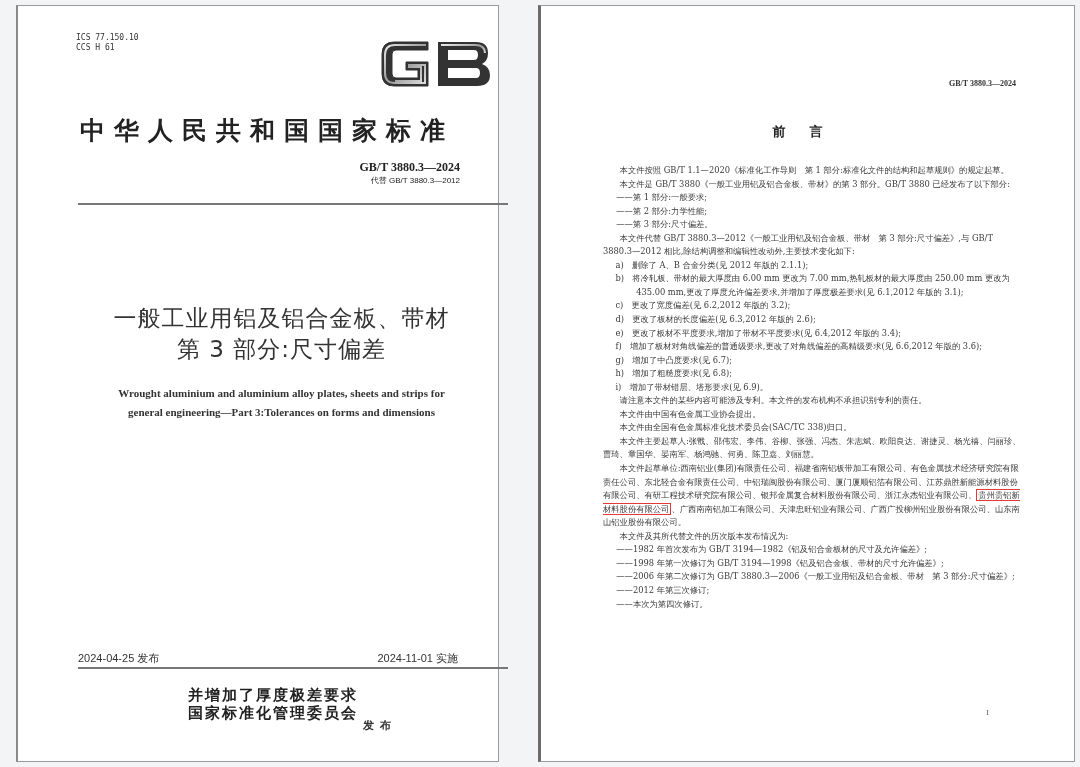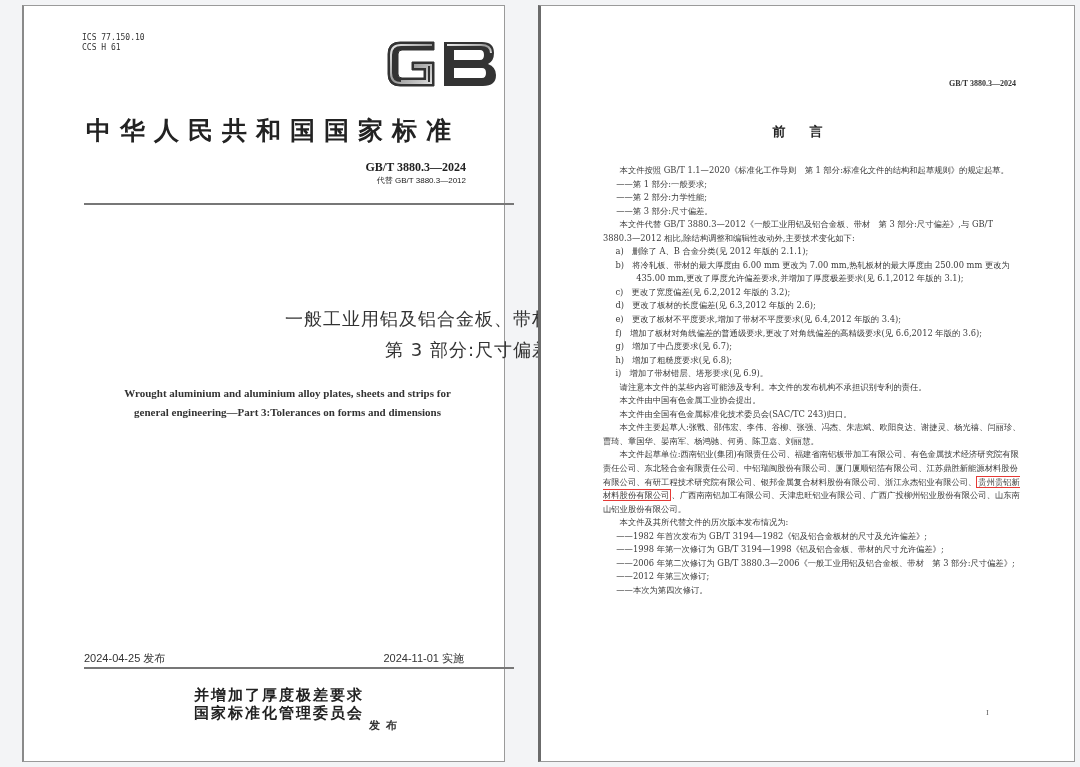--- a/index.html
+++ b/index.html
@@ -4,33 +4,33 @@
 <style>
   html, body { margin:0; padding:0; }
   body {
     width:1080px; height:767px; background:#f3f4f6; position:relative; overflow:hidden;
     font-family:"DejaVu Serif", serif; color:#2a2a2a;
   }
   .page {
     position:absolute; top:5px; background:#fff;
     border:1px solid #9a9a9a; box-sizing:border-box;
   }
-  #page-left { left:22px; width:483px; height:757px; border-left:2px solid #8a8a8a; }
+  #page-left { left:16px; width:483px; height:757px; border-left:2px solid #8a8a8a; }
   #page-right { left:538px; width:537px; height:757px; border-left:3px solid #6b6b6b; }
   .abs { position:absolute; }
 
   
   .ics { left:58px; top:27px; font-family:"DejaVu Sans Mono", monospace; font-size:8px; line-height:10px; color:#333; }
   .gb-logo { left:358px; top:28px; width:120px; height:60px; }
   .nat-title { left:62px; top:108px; font-size:25px; letter-spacing:9px; font-weight:bold; color:#222; font-family:"DejaVu Serif", serif; }
   .std-no { right:38px; top:154px; text-align:right; font-family:"Liberation Sans", sans-serif; font-size:11px; color:#222; }
   .std-no .main { font-weight:bold; font-family:"Liberation Serif", serif; font-size:12px; }
   .std-no .rep { font-size:8px; }
   .rule { left:60px; width:430px; height:2px; background:#777; }
-  .cn-title { left:0; width:527px; top:297px; text-align:right; font-family:"DejaVu Sans", sans-serif; font-size:18px; line-height:31px; color:#333; letter-spacing:1px; }
+  .cn-title { left:0; width:527px; top:297px; text-align:center; font-family:"DejaVu Sans", sans-serif; font-size:23px; line-height:31px; color:#333; letter-spacing:1px; }
   .en-title { left:0; width:527px; top:378px; text-align:center; font-family:"Liberation Serif", serif; font-weight:bold; font-size:11px; line-height:19px; color:#333; }
   .date-l { left:60px; top:645px; font-family:"Liberation Sans", sans-serif; font-size:11px; color:#333; }
   .date-r { right:40px; top:645px; font-family:"Liberation Sans", sans-serif; font-size:11px; color:#333; }
   .publisher { left:170px; top:680px; font-family:"DejaVu Serif", serif; font-weight:bold; font-size:15px; line-height:18px; color:#222; letter-spacing:2px; }
   .publish-word { left:345px; top:688px; font-size:11px; font-weight:bold; letter-spacing:6px; color:#333;margin-top:24px; }
 
   
   .hdr-no { right:58px; top:73px; font-family:"Liberation Sans", sans-serif; font-size:8px; color:#333; }
   .hdr-no b { font-family:"Liberation Serif", serif; }
   .fore-title { left:0; width:537px; top:117px; text-align:center; font-size:13px; font-weight:bold; letter-spacing:24px; color:#222; }
@@ -88,36 +88,37 @@
     <div>国家标准化管理委员会</div>
   </div>
   <div class="abs publish-word">发布</div>
 </div>
 
 <div class="page" id="page-right">
   <div class="abs hdr-no"><b>GB/T 3880.3—2024</b></div>
   <div class="abs fore-title">前言</div>
   <div class="abs body-txt">
     <p class="ind">本文件按照 GB/T 1.1—2020《标准化工作导则　第 1 部分:标准化文件的结构和起草规则》的规定起草。</p>
+    <p class="ind">本文件是 GB/T 3880《一般工业用铝及铝合金板、带材》的第 3 部分。GB/T 3880 已经发布了以下部分:</p>
     <p class="dash">——第 1 部分:一般要求;</p>
     <p class="dash">——第 2 部分:力学性能;</p>
     <p class="dash">——第 3 部分:尺寸偏差。</p>
     <p class="ind">本文件代替 GB/T 3880.3—2012《一般工业用铝及铝合金板、带材　第 3 部分:尺寸偏差》,与 GB/T 3880.3—2012 相比,除结构调整和编辑性改动外,主要技术变化如下:</p>
     <p class="item">a)　删除了 A、B 合金分类(见 2012 年版的 2.1.1);</p>
     <p class="item">b)　将冷轧板、带材的最大厚度由 6.00 mm 更改为 7.00 mm,热轧板材的最大厚度由 250.00 mm 更改为 435.00 mm,更改了厚度允许偏差要求,并增加了厚度极差要求(见 6.1,2012 年版的 3.1);</p>
     <p class="item">c)　更改了宽度偏差(见 6.2,2012 年版的 3.2);</p>
     <p class="item">d)　更改了板材的长度偏差(见 6.3,2012 年版的 2.6);</p>
     <p class="item">e)　更改了板材不平度要求,增加了带材不平度要求(见 6.4,2012 年版的 3.4);</p>
     <p class="item">f)　增加了板材对角线偏差的普通级要求,更改了对角线偏差的高精级要求(见 6.6,2012 年版的 3.6);</p>
     <p class="item">g)　增加了中凸度要求(见 6.7);</p>
     <p class="item">h)　增加了粗糙度要求(见 6.8);</p>
     <p class="item">i)　增加了带材错层、塔形要求(见 6.9)。</p>
     <p class="ind">请注意本文件的某些内容可能涉及专利。本文件的发布机构不承担识别专利的责任。</p>
     <p class="ind">本文件由中国有色金属工业协会提出。</p>
-    <p class="ind">本文件由全国有色金属标准化技术委员会(SAC/TC 243)归口。</p>
+    <p class="ind">本文件由全国有色金属标准化技术委员会(SAC/TC 338)归口。</p>
     <p class="ind">本文件主要起草人:张戬、邵伟宏、李伟、谷柳、张强、冯杰、朱志斌、欧阳良达、谢捷灵、杨光禧、闫丽珍、曹琦、章国华、晏南军、杨鸿驰、何勇、陈卫嘉、刘丽慧。</p>
     <p class="ind"><span>本文件起草单位:西南铝业(集团)有限责任公司、福建省南铝板带加工有限公司、有色金属技术经济研究院有限责任公司、东北轻合金有限责任公司、中铝瑞闽股份有限公司、厦门厦顺铝箔有限公司、江苏鼎胜新能源材料股份有限公司、有研工程技术研究院有限公司、银邦金属复合材料股份有限公司、浙江永杰铝业有限公司、</span><span class="hl">贵州贵铝新材料股份有限公司</span><span>、广西南南铝加工有限公司、天津忠旺铝业有限公司、广西广投柳州铝业股份有限公司、山东南山铝业股份有限公司。</span></p>
     <p class="ind">本文件及其所代替文件的历次版本发布情况为:</p>
     <p class="dash-wrap">——1982 年首次发布为 GB/T 3194—1982《铝及铝合金板材的尺寸及允许偏差》;</p>
     <p class="dash-wrap">——1998 年第一次修订为 GB/T 3194—1998《铝及铝合金板、带材的尺寸允许偏差》;</p>
     <p class="dash-wrap">——2006 年第二次修订为 GB/T 3880.3—2006《一般工业用铝及铝合金板、带材　第 3 部分:尺寸偏差》;</p>
     <p class="dash-wrap">——2012 年第三次修订;</p>
     <p class="dash-wrap">——本次为第四次修订。</p>
   </div>
   <div class="abs pgnum">I</div>

